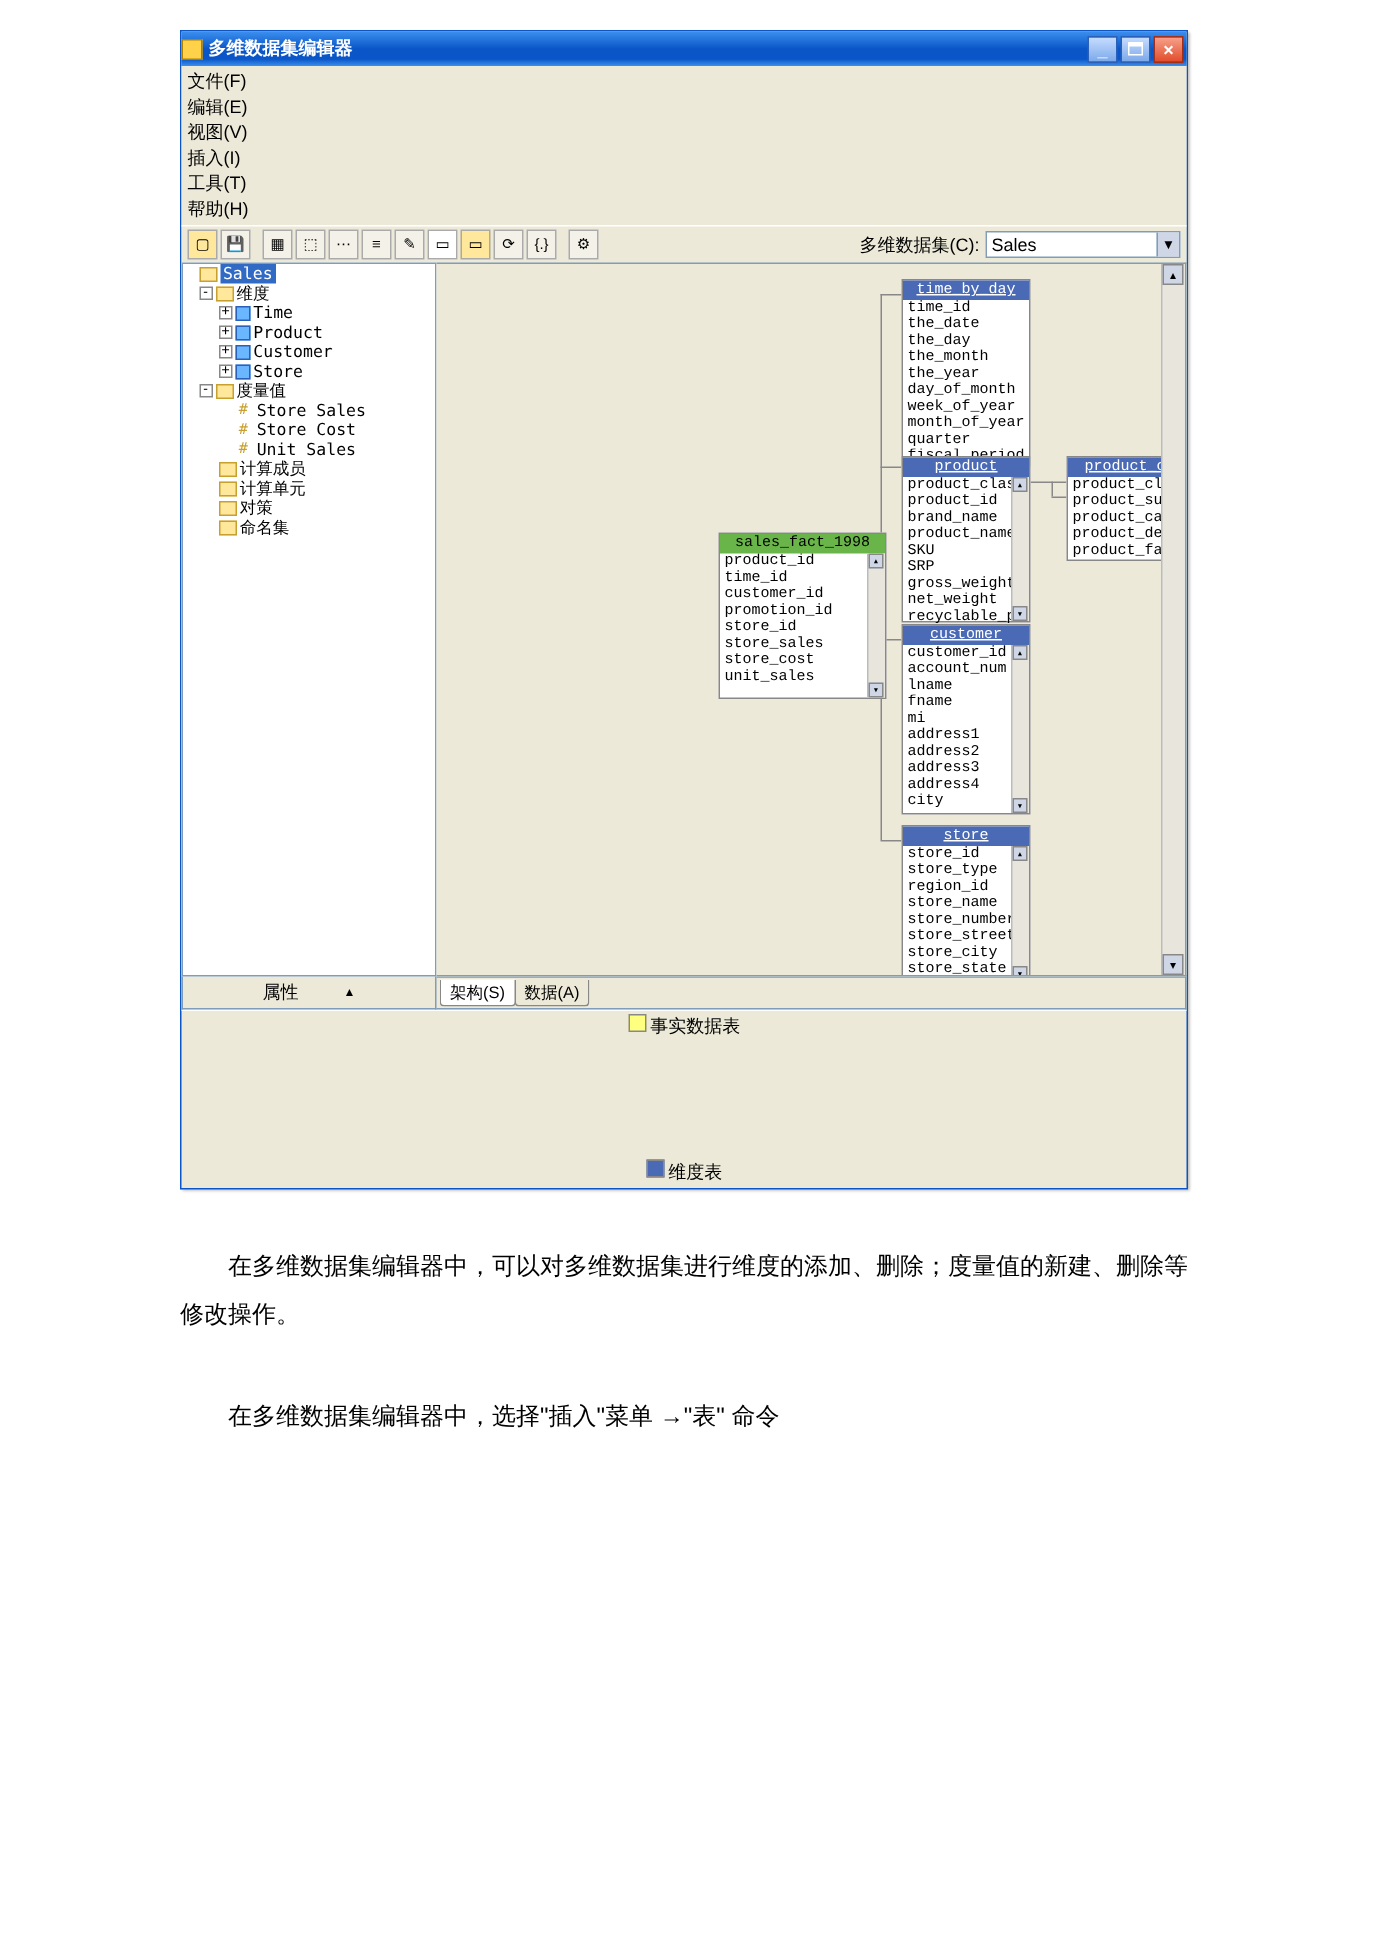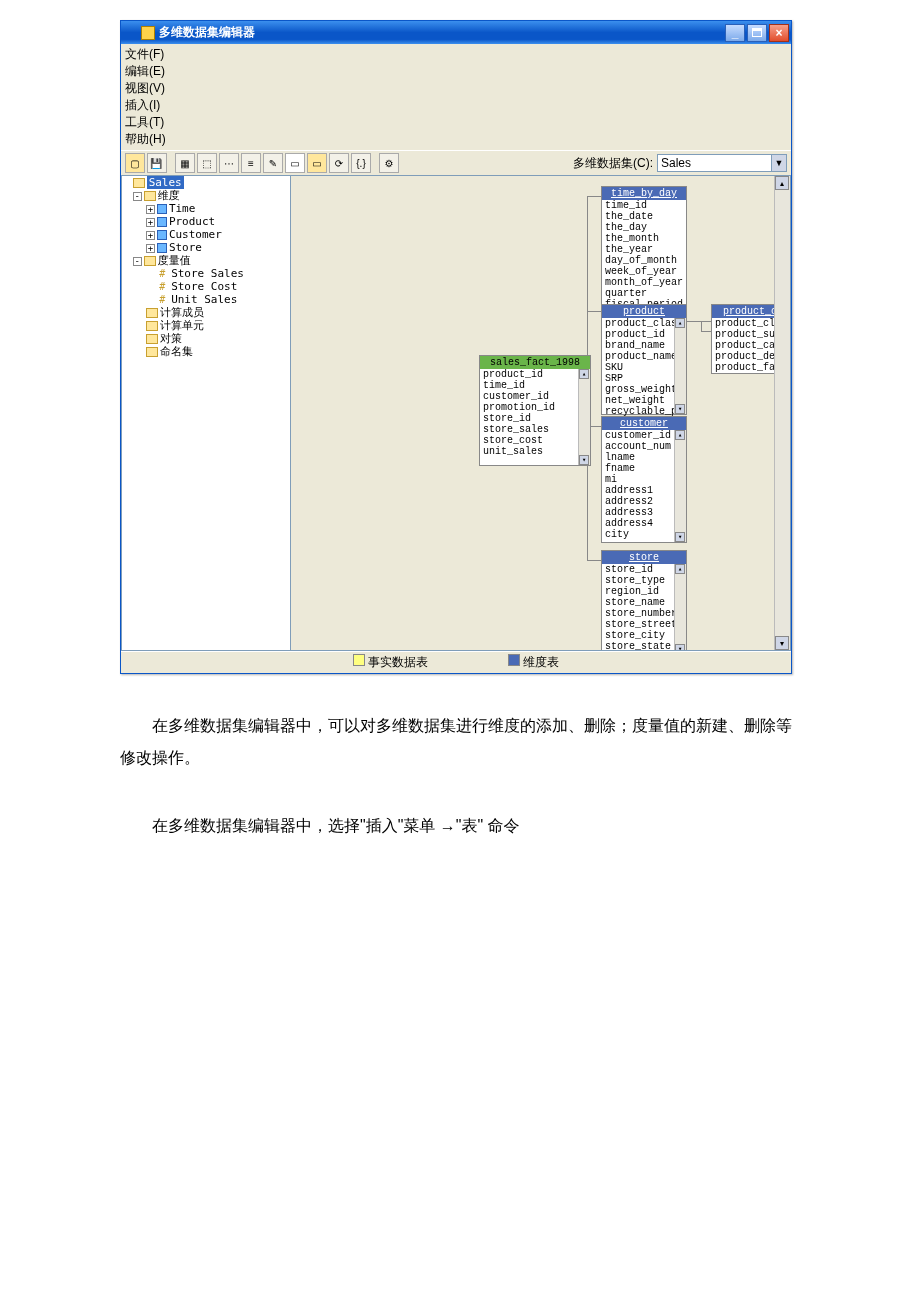--- a/index.html
+++ b/index.html
@@ -4,21 +4,21 @@
   <style>
     * { box-sizing:border-box; margin:0; padding:0; }
     body { font-family:"SimSun","宋体",Arial,sans-serif; font-size:16px; background:#fff; padding:0; width:920px; }
     
     .page { padding:20px 120px 20px 120px; }
     
     
     .window { border:1px solid #0a56c8; background:#ece9d8; width:672px; box-shadow:1px 1px 2px rgba(0,0,0,.3); }
     
     
-    .titlebar { height:23px; background:linear-gradient(#3b8fee,#0a56c8 50%,#0a56c8 80%,#3b8fee); display:flex; align-items:center; color:#fff; font-size:12px; font-weight:bold; padding-left:20px; }
+    .titlebar { height:23px; background:linear-gradient(#3b8fee,#0a56c8 50%,#0a56c8 80%,#3b8fee); display:flex; align-items:center; color:#fff; font-size:12px; font-weight:bold; padding-left:0; }
     .titlebar .ticon { width:14px;height:14px;background:#ffd24a;border:1px solid #b08000;margin-right:4px; }
     .titlebar-sp { flex:1; }
     .winbtn { width:20px;height:18px; margin-left:2px; display:flex;align-items:center;justify-content:center; font-family:Arial; font-size:12px; font-weight:bold; }
     .winmin,.winmax { background:linear-gradient(#c6dcff,#7ba9ea); border:1px solid #2a60b8; color:#fff; }
     .winclose { background:linear-gradient(#f7a08a,#e14d2c); border:1px solid #a0301a; color:#fff; margin-right:2px; }
     .winmin span,.winmax span,.winclose span{line-height:1}
     .maxg { width:10px;height:9px;border:1px solid #fff;border-top-width:3px; }
     
     
     .menubar { background:#ece9d8; display:flex; font-size:12px; padding:2px 4px;flex-direction:column; }
@@ -66,21 +66,21 @@
     
     .conn { position:absolute; background:#888; }
     
     
     .bbar { display:flex; background:#ece9d8; font-size:12px; }
     .bbar .propbtn { width:170px; text-align:center; padding:2px; border:1px solid #7f9db9; border-top:none; display:flex;justify-content:center;align-items:center;gap:30px; }
     .bbar .uarr { font-size:8px }
     .bbar .tabs { display:flex; align-items:flex-end; padding-left:2px; border-top:1px solid #aaa; gap:0; height:20px; }
     .bbar .tab { border:1px solid #888;border-top:none;padding:1px 6px;background:#ece9d8;font-size:11px;border-radius:0 0 3px 3px;margin-right:-1px; }
     .bbar .tab.act { background:#fff; font-weight:normal; }
-    .legend { display:flex; align-items:center; font-size:12px; padding:2px 6px; gap:6px; border-top:1px solid #fff; }
+    .legend { display:flex; align-items:center; font-size:12px; padding:2px 6px; gap:6px; border-top:1px solid #fff;flex-direction:column; }
     .legend .sw{width:12px;height:12px;display:inline-block;margin-right:3px;border:1px solid #888}
     .legend .fact{background:#ffff80}
     .legend .dim{background:#4a6ab5}
     
     
     .wm { position:absolute; left:110px; bottom:12px; font-size:34px; color:rgba(0,0,0,.13); font-family:Arial; letter-spacing:1px; pointer-events:none; white-space:nowrap; }
     
     
     .doctext { margin-top:22px; font-size:16px; line-height:2; }
     .doctext p { margin-bottom:8px; text-indent:2em;margin-top:36px; }
@@ -275,20 +275,32 @@
       </div>
 
 
       <div class="vscroll">
         <div class="sb up">▴</div>
         <div class="sb dn">▾</div>
       </div>
     </div>
   </div>
 
+  <div class="bbar">
+    <div class="propbtn">
+      <span>属性</span>
+      <span class="uarr">▲</span>
+    </div>
+    <div style="flex:1;border:1px solid #7f9db9;border-top:none;border-left:none;display:flex;flex-direction:column">
+      <div class="tabs">
+        <div class="tab act">架构(S)</div>
+        <div class="tab">数据(A)</div>
+      </div>
+    </div>
+  </div>
   <div class="legend" style="justify-content:center;gap:80px">
     <span><span class="sw fact"></span><span>事实数据表</span></span>
     <span><span class="sw dim"></span><span>维度表</span></span>
   </div>
 
 </div>
 
 <div class="doctext">
   <p class="noindent" style="text-indent:2em">在多维数据集编辑器中，可以对多维数据集进行维度的添加、删除；度量值的新建、删除等修改操作。</p>
   <p>在多维数据集编辑器中，选择"插入"菜单 →"表" 命令</p>

